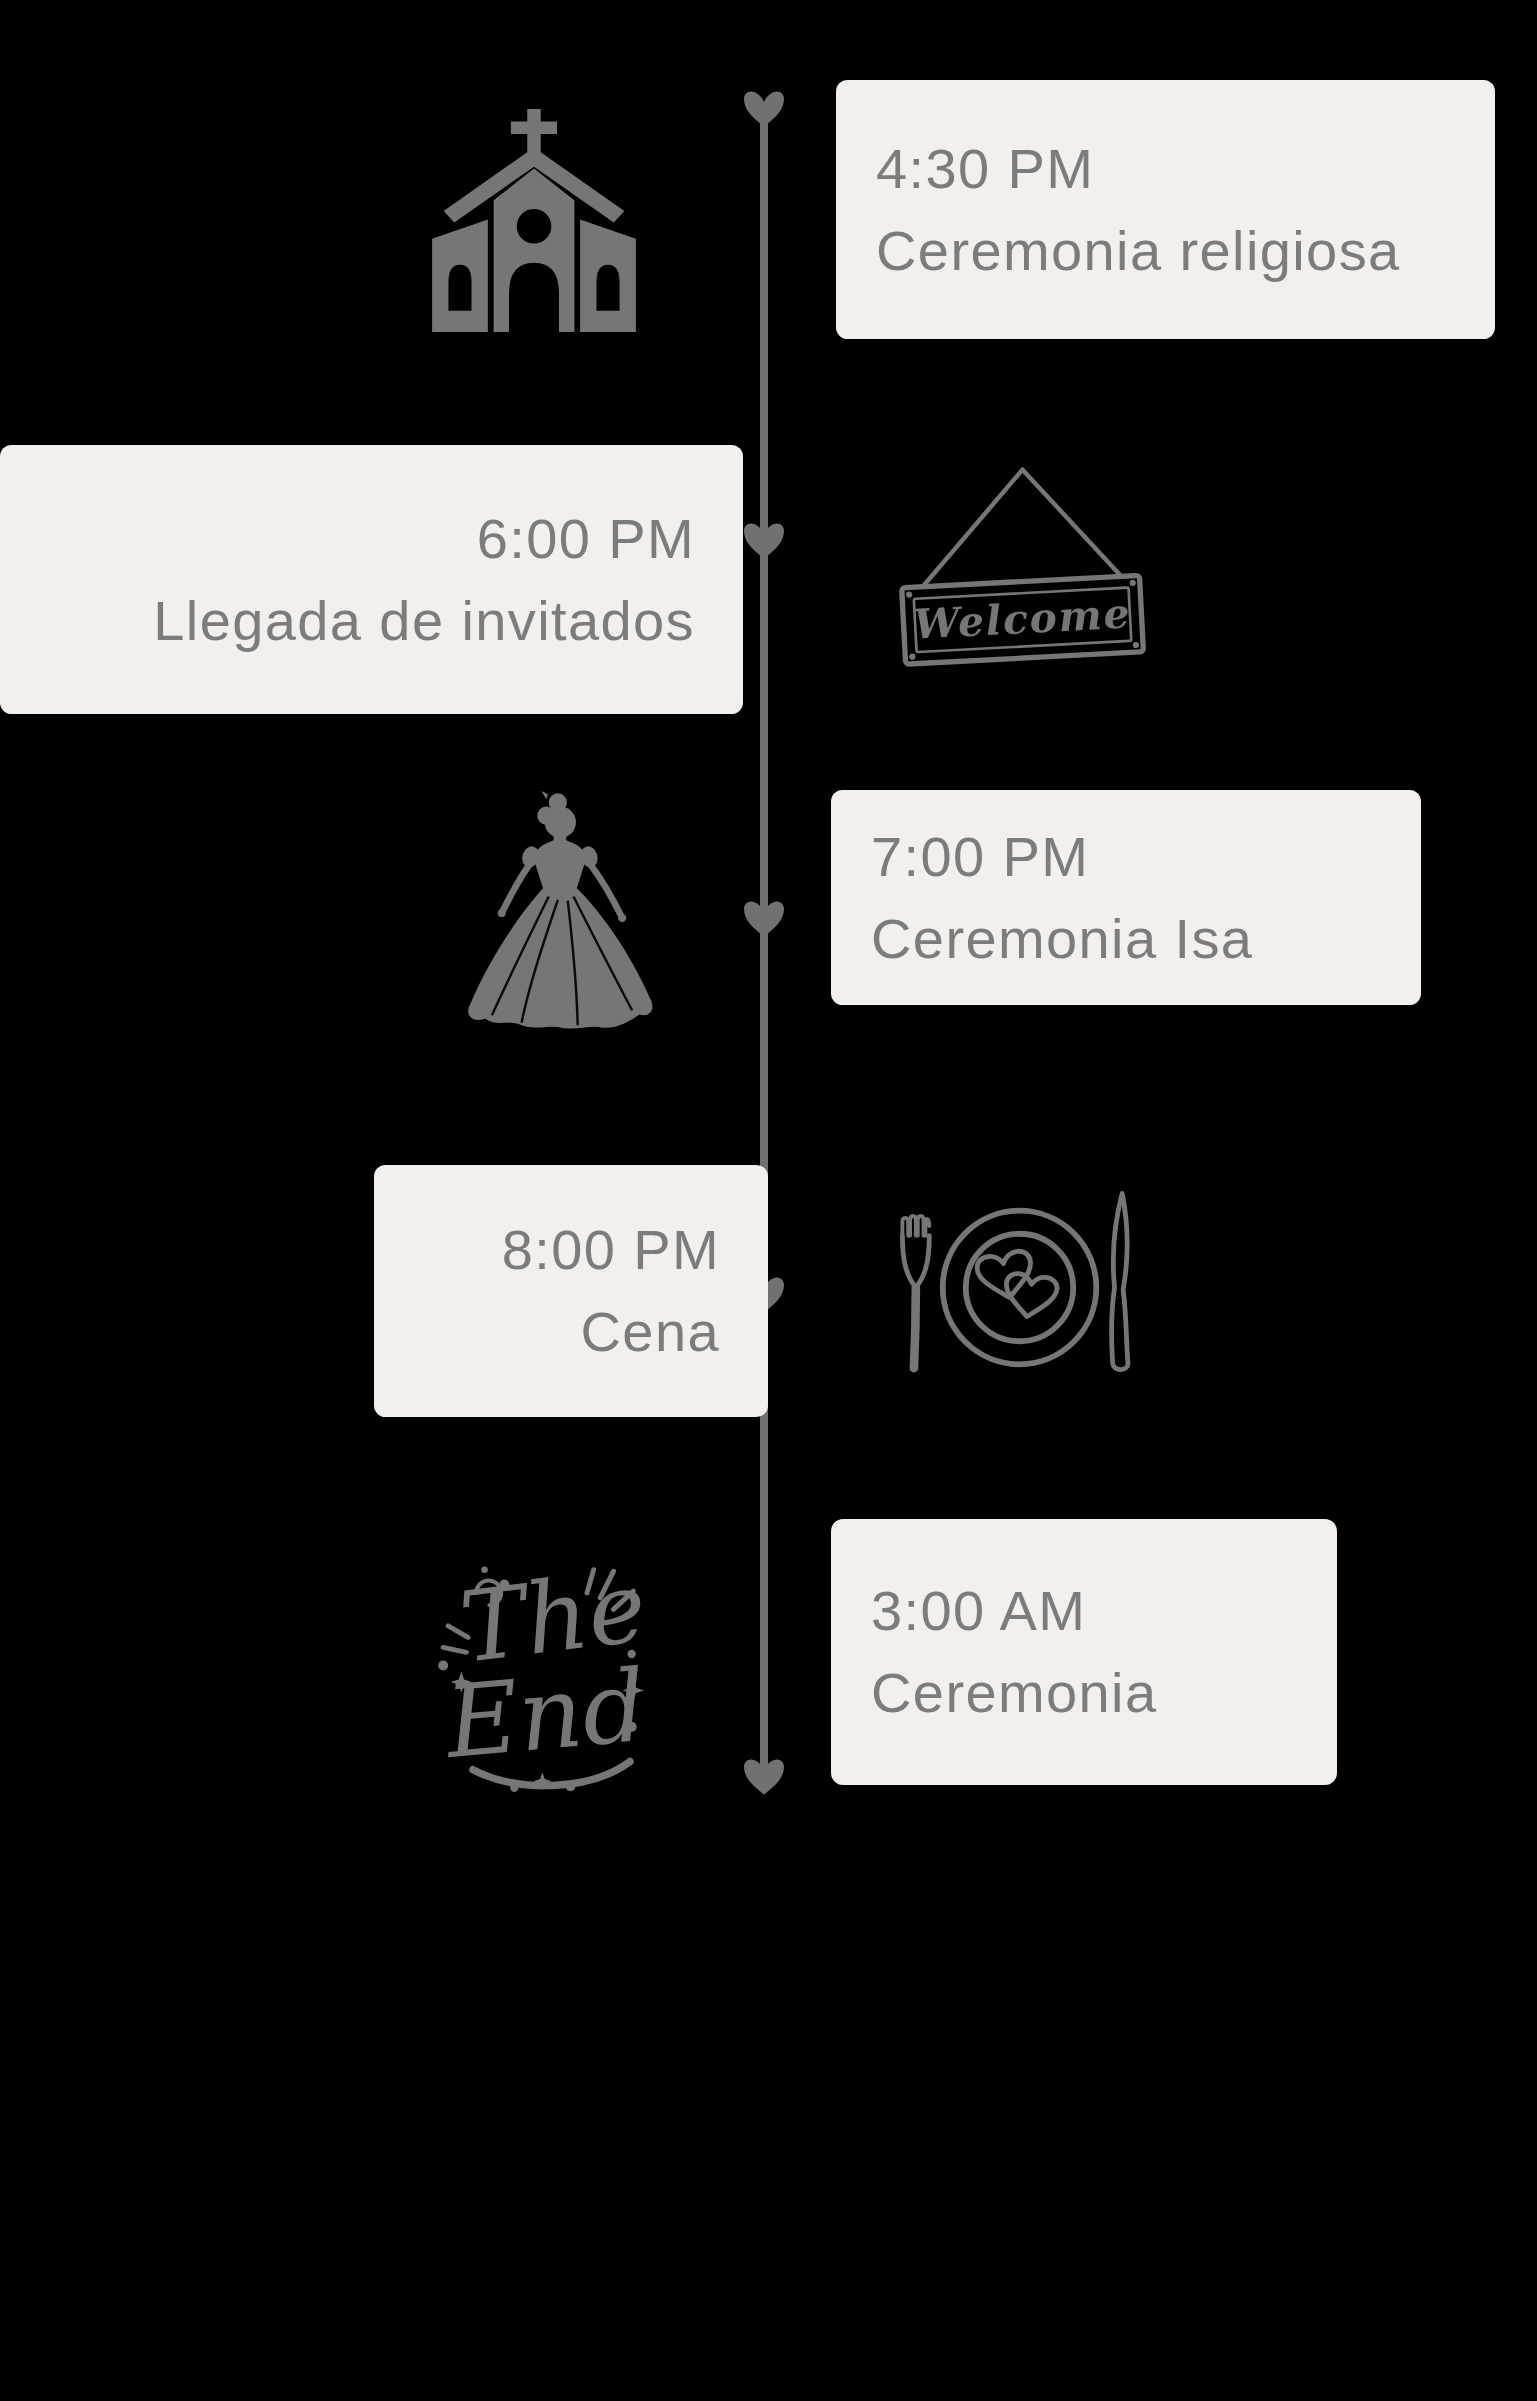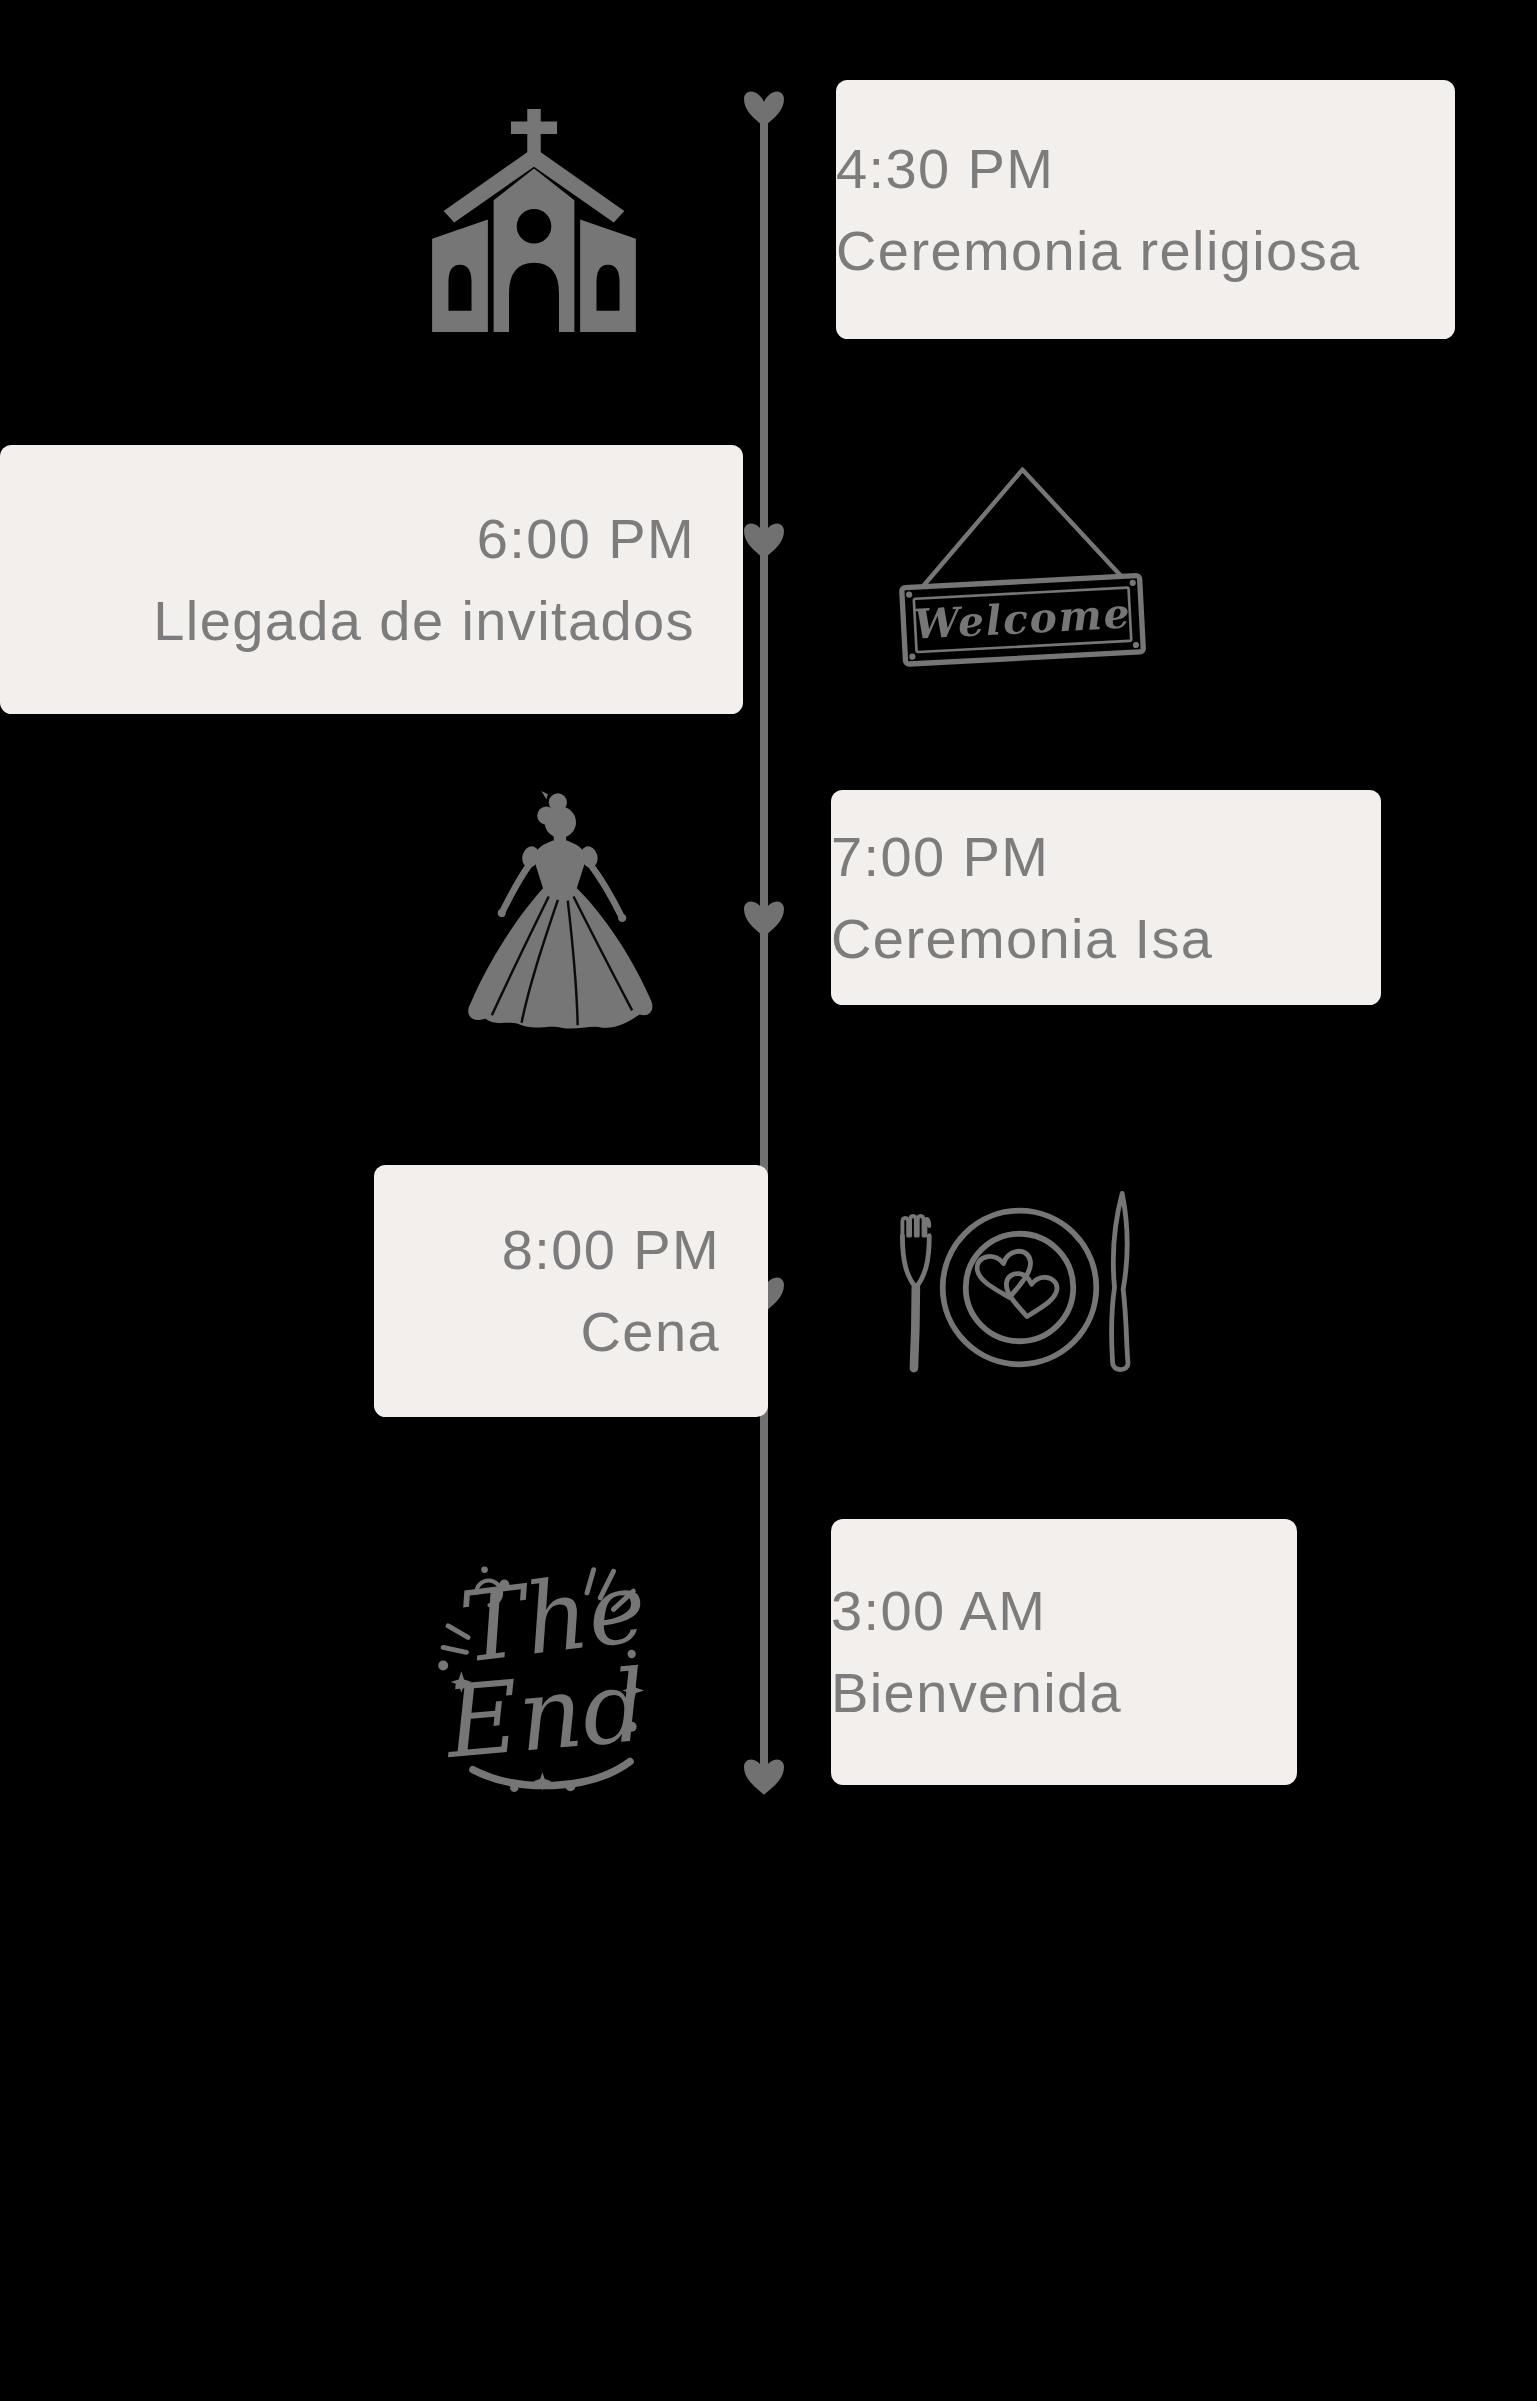--- a/index.html
+++ b/index.html
@@ -13,21 +13,21 @@
   #canvas{
     position:relative;width:1537px;height:2402px;
     background:var(--bg);overflow:hidden;
     font-family:"Liberation Sans",sans-serif;
   }
   .card{
     position:absolute;background:var(--card-bg);border-radius:11.5px;
     display:flex;flex-direction:column;justify-content:center;
     color:var(--text);font-size:56px;line-height:1.46;letter-spacing:1.4px;
   }
-  .card.align-left{align-items:flex-start;justify-content:center;}
+  .card.align-left{align-items:flex-start;padding-left:40px;justify-content:center;}
   .card.align-right{align-items:flex-end;padding-right:48px;}
   .card .time,.card .title{white-space:nowrap;}
   #card-0{left:836px;top:80px;width:619px;height:259px;}
   #card-1{left:0px;top:445px;width:695px;height:269px;}
   #card-2{left:831px;top:790px;width:550px;height:215px;}
   #card-3{left:374px;top:1165px;width:346px;height:252px;}
   #card-4{left:831px;top:1519px;width:466px;height:266px;border-radius:12px;}
   #timeline-line{
     position:absolute;left:760px;top:108px;width:7.7px;height:1672px;
     background:var(--line);
@@ -84,21 +84,21 @@
     <div class="title">Ceremonia Isa</div>
   </div>
 
   <div id="card-3" class="card align-right">
     <div class="time">8:00 PM</div>
     <div class="title">Cena</div>
   </div>
 
   <div id="card-4" class="card align-left">
     <div class="time">3:00 AM</div>
-    <div class="title">Bienvenida</div>
+    <div class="title">Ceremonia</div>
   </div>
 
   <svg id="church-icon" class="icon-abs" viewBox="0 0 212 232">
     <g fill="var(--icon)">
       <rect x="99" y="0" width="14" height="48"></rect>
       <rect x="82" y="13" width="48" height="13"></rect>
       <path d="M106,40 L12,106 L23,118 L106,60 L189,118 L200,106 Z"></path>
       <path d="M64,95 L106,62 L148,95 L148,232 L64,232 Z"></path>
       <path d="M0,135 L58,115 L58,232 L0,232 Z"></path>
       <path d="M154,115 L212,135 L212,232 L154,232 Z"></path>

